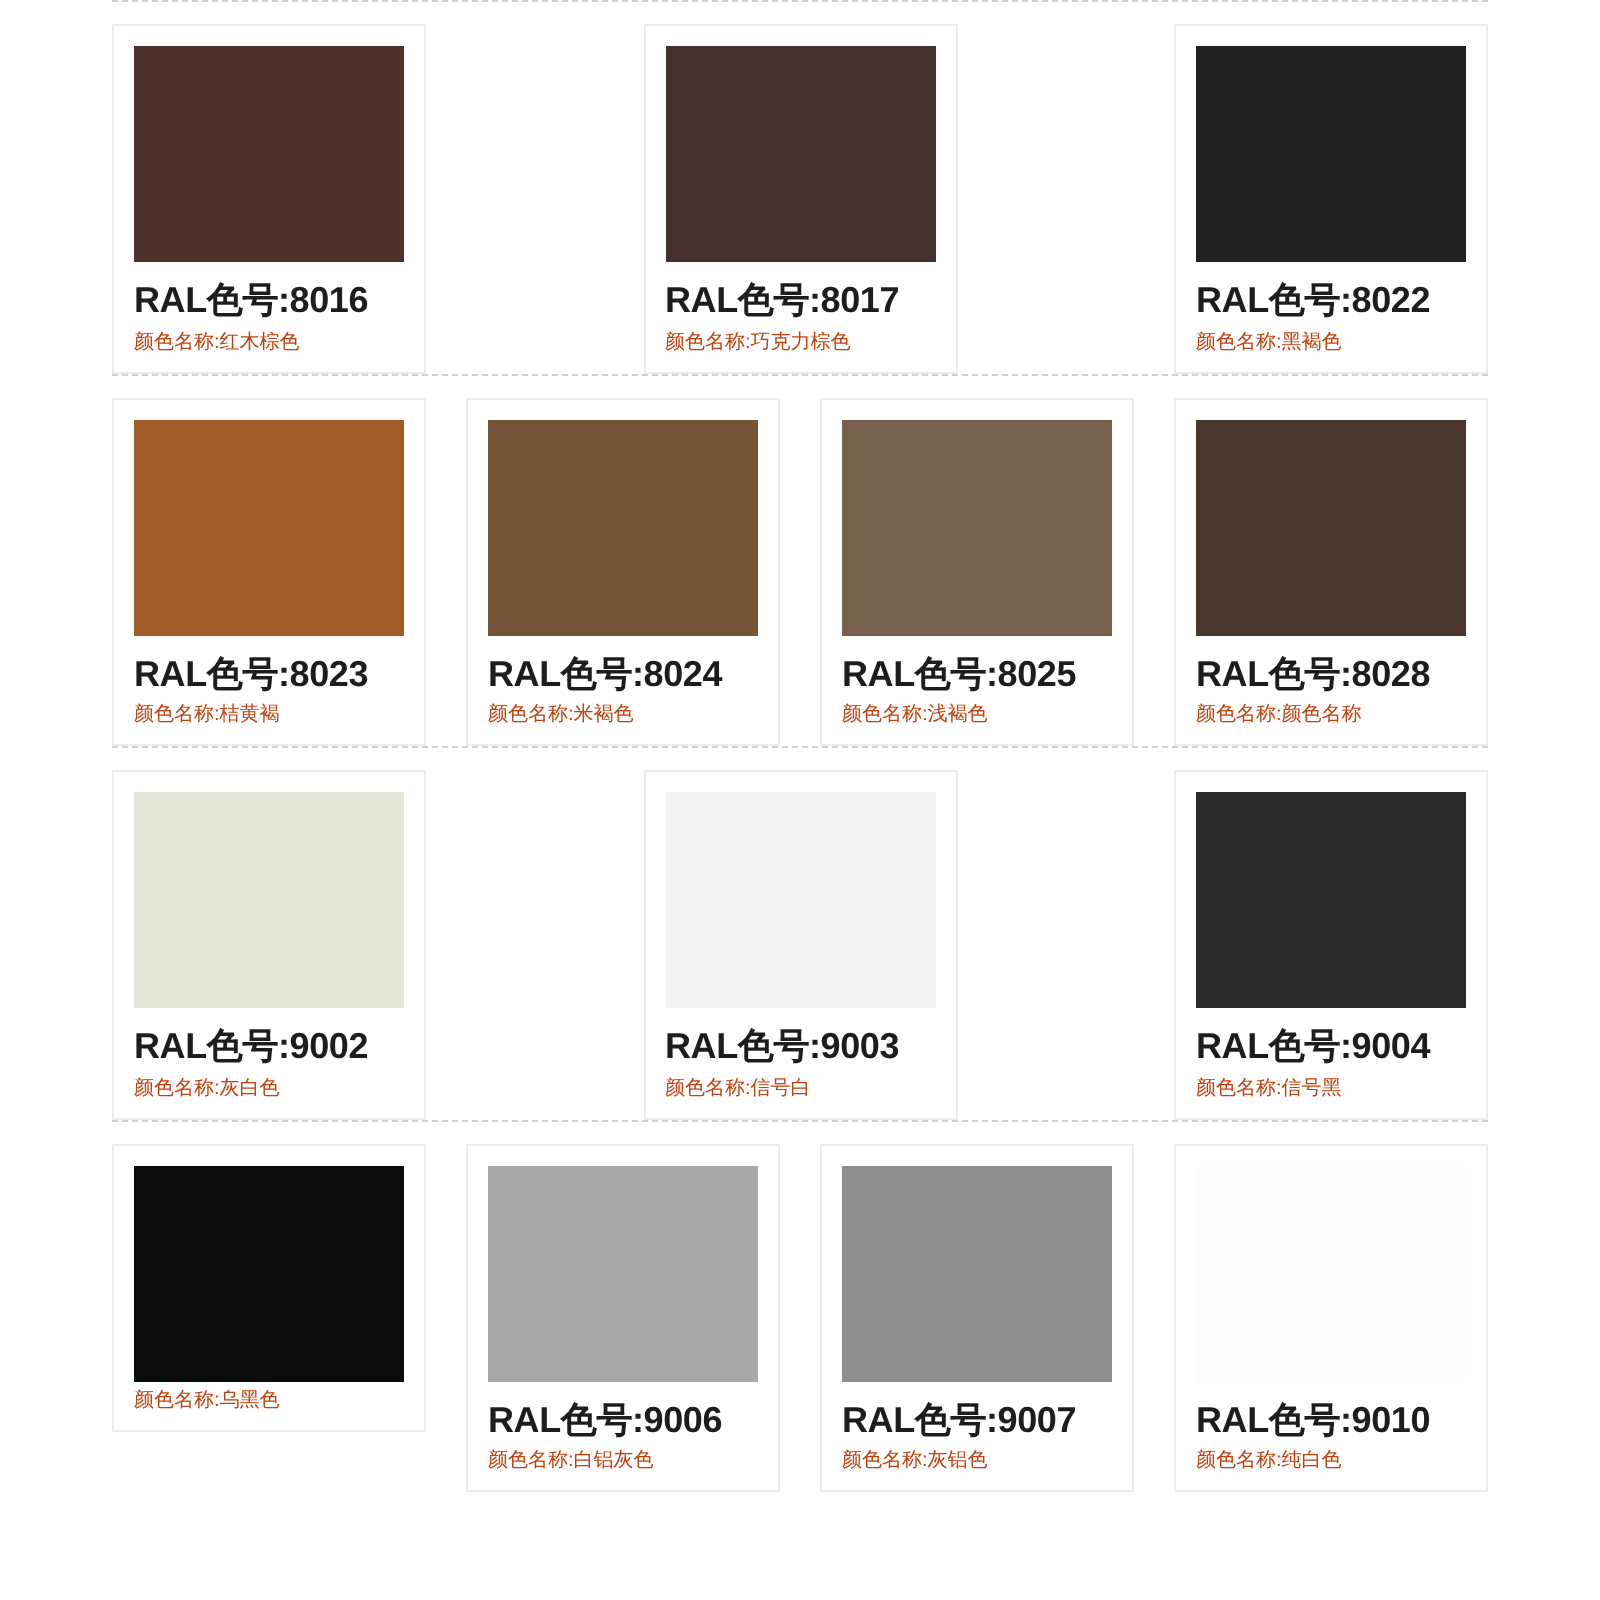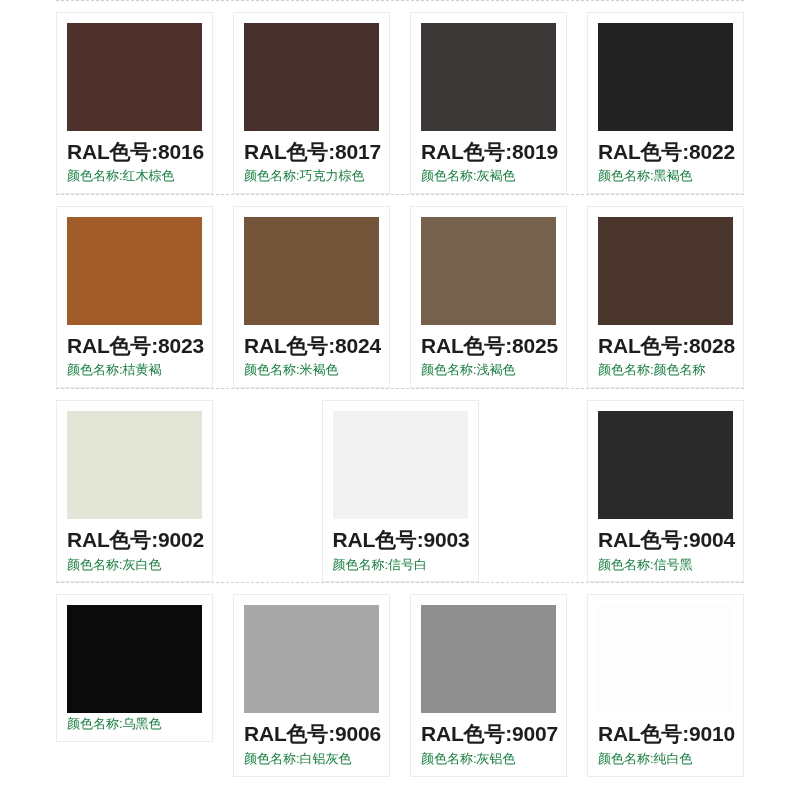--- a/index.html
+++ b/index.html
@@ -48,32 +48,32 @@
     padding: 10px 10px 8px 10px;
     display: flex;
     flex-direction: column;
   }
   .swatch {
     width: 100%;
     height: 110px;
     display: block;
   }
   .card-code {
-    font-size: 21px;
+    font-size: 18px;
     font-weight: bold;
     color: #1d1d1d;
     letter-spacing: -0.2px;
     line-height: 1.25;
     margin-top: 8px;
     white-space: nowrap;
   }
   .card-name {
-    font-size: 13px;
+    font-size: 10px;
     font-weight: normal;
-    color: #15803d;
+    color: #c2410c;
     line-height: 1.3;
     margin-top: 3px;
     white-space: nowrap;
   }
 
   
   .row-group[data-row="0"] .swatch { height: 108px; }
   .row-group[data-row="1"] .swatch { height: 108px; }
   .row-group[data-row="2"] .swatch { height: 108px; }
   .row-group[data-row="3"] .swatch { height: 108px; }
@@ -88,25 +88,20 @@
         <div class="row">
           <div class="card">
             <div class="swatch" style="background: rgb(78, 49, 42);"></div>
             <div class="card-code">RAL色号:8016</div>
             <div class="card-name">颜色名称:红木棕色</div>
           </div>
           <div class="card">
             <div class="swatch" style="background: rgb(69, 48, 45);"></div>
             <div class="card-code">RAL色号:8017</div>
             <div class="card-name">颜色名称:巧克力棕色</div>
-          </div>
-          <div class="card">
-            <div class="swatch" style="background: rgb(61, 56, 56);"></div>
-            <div class="card-code">RAL色号:8019</div>
-            <div class="card-name">颜色名称:灰褐色</div>
           </div>
           <div class="card">
             <div class="swatch" style="background: rgb(34, 34, 34);"></div>
             <div class="card-code">RAL色号:8022</div>
             <div class="card-name">颜色名称:黑褐色</div>
           </div>
         </div>
       </div>
       <div class="row-group" data-row="1">
         <div class="row-divider"></div>

